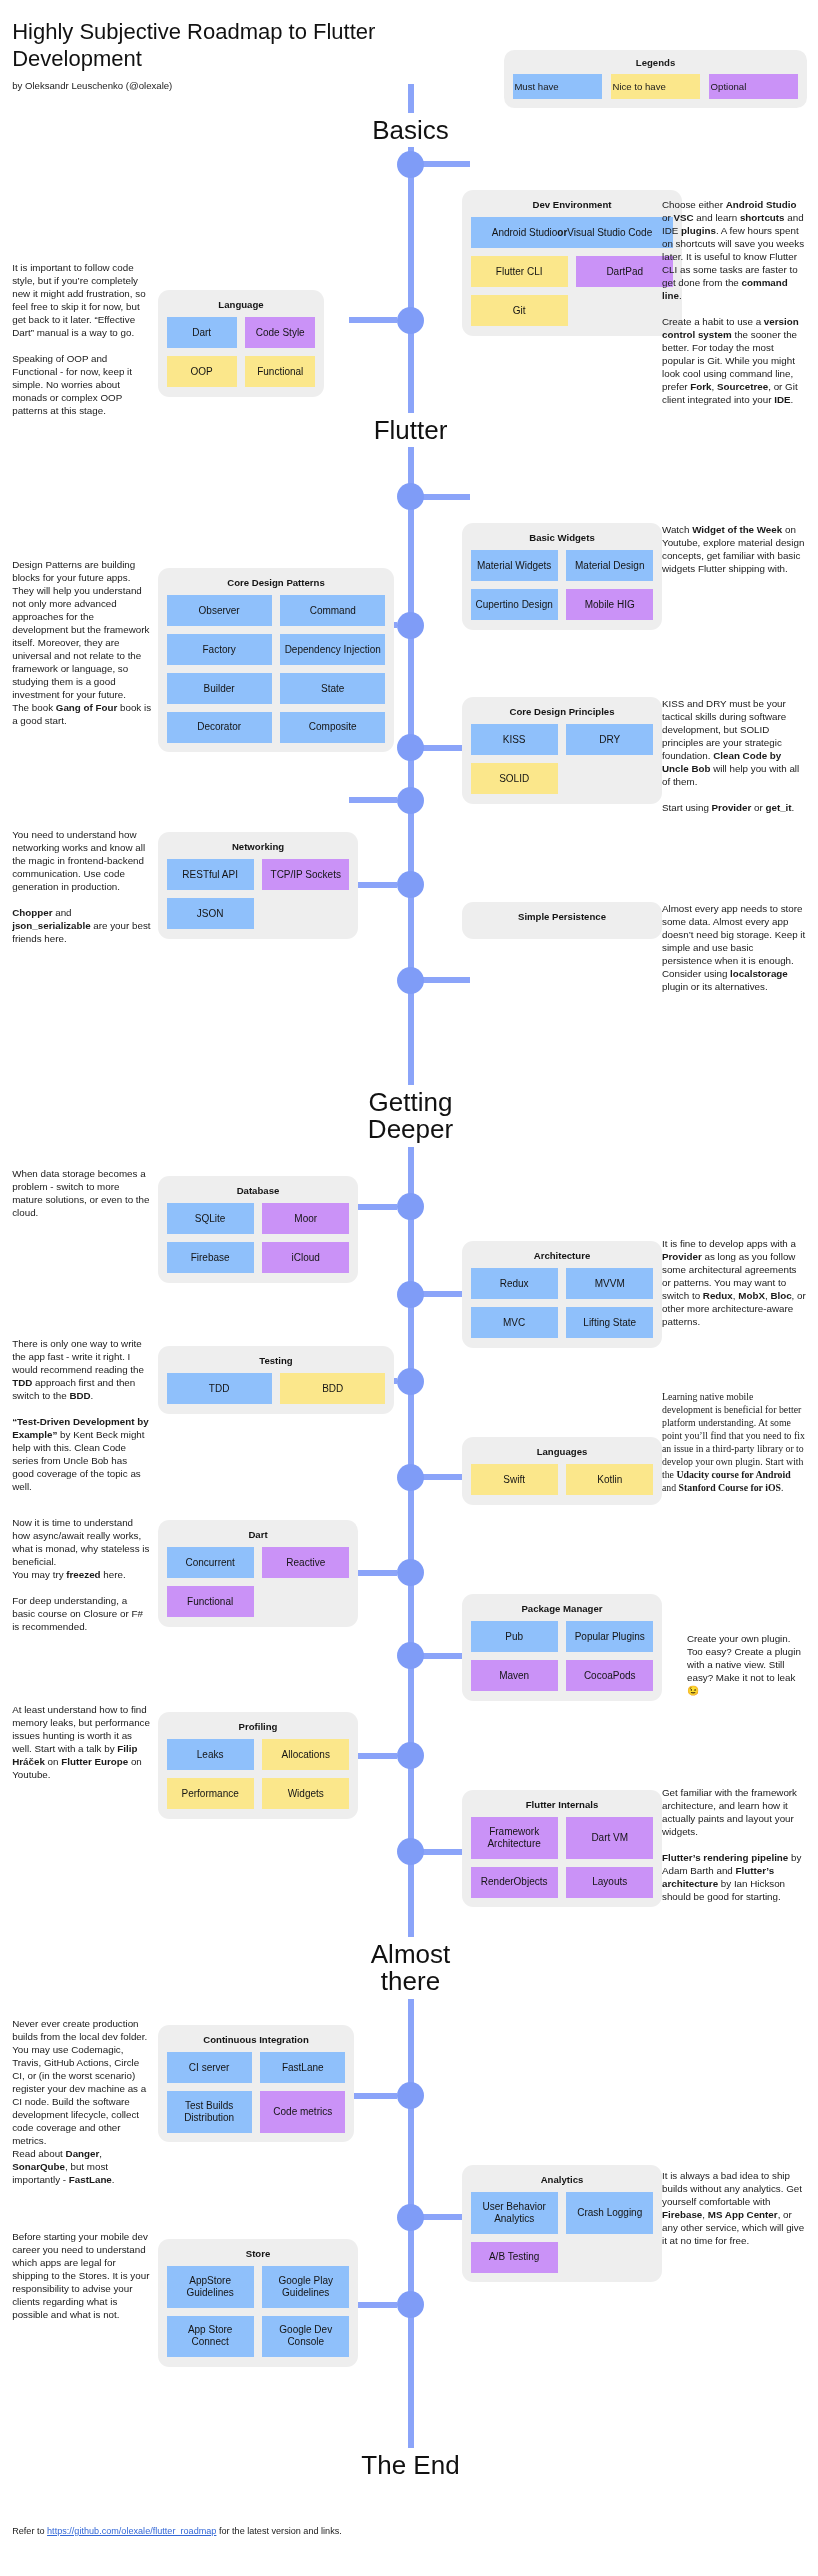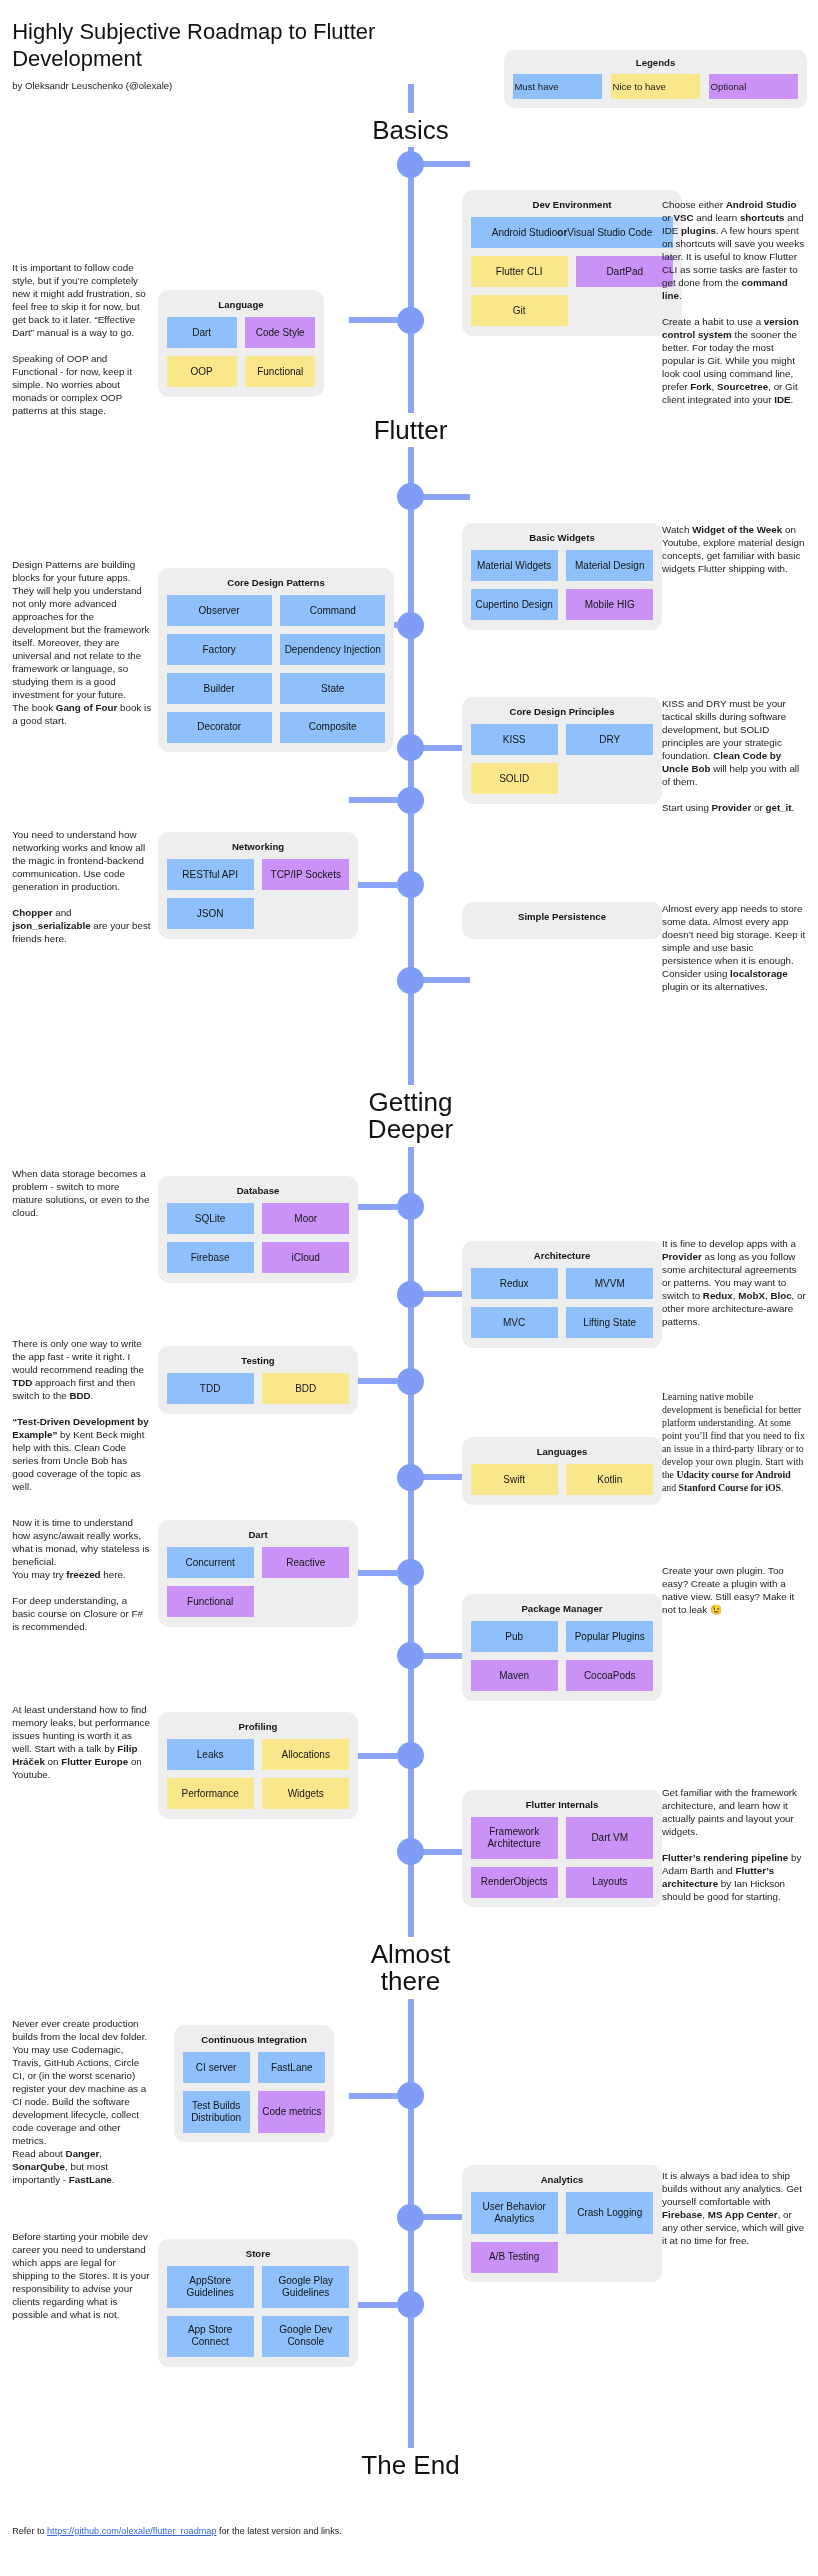--- a/index.html
+++ b/index.html
@@ -260,21 +260,21 @@
     </div>
     <div class="card" style="left: 462px; top: 1241px; width: 200px;">
       <div class="card-title">Architecture</div>
       <div class="chip-grid">
         <div class="chip c-blue">Redux</div>
         <div class="chip c-blue">MVVM</div>
         <div class="chip c-blue">MVC</div>
         <div class="chip c-blue">Lifting State</div>
       </div>
     </div>
-    <div class="card" style="left: 158px; top: 1346px; width: 200px;">
+    <div class="card" style="left: 158px; top: 1346px; width: 236px;">
       <div class="card-title">Testing</div>
       <div class="chip-grid">
         <div class="chip c-blue">TDD</div>
         <div class="chip c-yellow">BDD</div>
       </div>
     </div>
     <div class="card" style="left: 462px; top: 1437px; width: 200px;">
       <div class="card-title">Languages</div>
       <div class="chip-grid">
         <div class="chip c-yellow">Swift</div>
@@ -309,21 +309,21 @@
     </div>
     <div class="card" style="left: 462px; top: 1790px; width: 200px;">
       <div class="card-title">Flutter Internals</div>
       <div class="chip-grid">
         <div class="chip c-purple">Framework Architecture</div>
         <div class="chip c-purple">Dart VM</div>
         <div class="chip c-purple">RenderObjects</div>
         <div class="chip c-purple">Layouts</div>
       </div>
     </div>
-    <div class="card" style="left: 158px; top: 2025px; width: 160px; margin-left: 16px;">
+    <div class="card" style="left: 158px; top: 2025px; width: 196px;">
       <div class="card-title">Continuous Integration</div>
       <div class="chip-grid">
         <div class="chip c-blue">CI server</div>
         <div class="chip c-blue">FastLane</div>
         <div class="chip c-blue">Test Builds Distribution</div>
         <div class="chip c-purple">Code metrics</div>
       </div>
     </div>
     <div class="card" style="left: 462px; top: 2165px; width: 200px;">
       <div class="card-title">Analytics</div>
@@ -363,21 +363,21 @@
     <div class="note left" style="top: 1167px;"><span>When data storage becomes a problem - switch to more mature solutions, or even to the cloud.</span></div>
     <div class="note right" style="top: 1237px;"><span>It is fine to develop apps with a </span><b>Provider</b><span> as long as you follow some architectural agreements or patterns. You may want to switch to </span><b>Redux</b><span>, </span><b>MobX</b><span>, </span><b>Bloc</b><span>, or other more architecture-aware patterns.</span></div>
     <div class="note left" style="top: 1337px;"><span>There is only one way to write the app fast - write it right. I would recommend reading the </span><b>TDD</b><span> approach first and then switch to the </span><b>BDD</b><span>.
 
 </span><b>“Test-Driven Development by Example”</b><span> by Kent Beck might help with this. Clean Code series from Uncle Bob has good coverage of the topic as well.</span></div>
     <div class="note right" style="top: 1390px; font-family: Liberation Serif, serif;"><span>Learning native mobile development is beneficial for better platform understanding. At some point you’ll find that you need to fix an issue in a third-party library or to develop your own plugin. Start with the </span><b>Udacity course for Android</b><span> and </span><b>Stanford Course for iOS</b><span>.</span></div>
     <div class="note left" style="top: 1516px;"><span>Now it is time to understand how async/await really works, what is monad, why stateless is beneficial.
 You may try </span><b>freezed</b><span> here.
 
 For deep understanding, a basic course on Closure or F# is recommended.</span></div>
-    <div class="note right" style="top: 1564px;"><span>Create your own plugin. Too easy? Create a plugin with a native view. Still easy? Make it not to leak 😉</span></div>
+    <div class="note right" style="top: 1632px; padding-left: 25px;"><span>Create your own plugin. Too easy? Create a plugin with a native view. Still easy? Make it not to leak 😉</span></div>
     <div class="note left" style="top: 1703px;"><span>At least understand how to find memory leaks, but performance issues hunting is worth it as well. Start with a talk by </span><b>Filip Hráček</b><span> on </span><b>Flutter Europe</b><span> on Youtube.</span></div>
     <div class="note right" style="top: 1786px;"><span>Get familiar with the framework architecture, and learn how it actually paints and layout your widgets.
 
 </span><b>Flutter’s rendering pipeline</b><span> by Adam Barth and </span><b>Flutter’s architecture</b><span> by Ian Hickson should be good for starting.</span></div>
     <div class="note left" style="top: 2017px;"><span>Never ever create production builds from the local dev folder. You may use Codemagic, Travis, GitHub Actions, Circle CI, or (in the worst scenario) register your dev machine as a CI node. Build the software development lifecycle, collect code coverage and other metrics.
 Read about </span><b>Danger</b><span>, </span><b>SonarQube</b><span>, but most importantly - </span><b>FastLane</b><span>.</span></div>
     <div class="note right" style="top: 2169px;"><span>It is always a bad idea to ship builds without any analytics. Get yourself comfortable with </span><b>Firebase</b><span>, </span><b>MS App Center</b><span>, or any other service, which will give it at no time for free.</span></div>
     <div class="note left" style="top: 2230px;"><span>Before starting your mobile dev career you need to understand which apps are legal for shipping to the Stores. It is your responsibility to advise your clients regarding what is possible and what is not.</span></div>
   </div>
 

